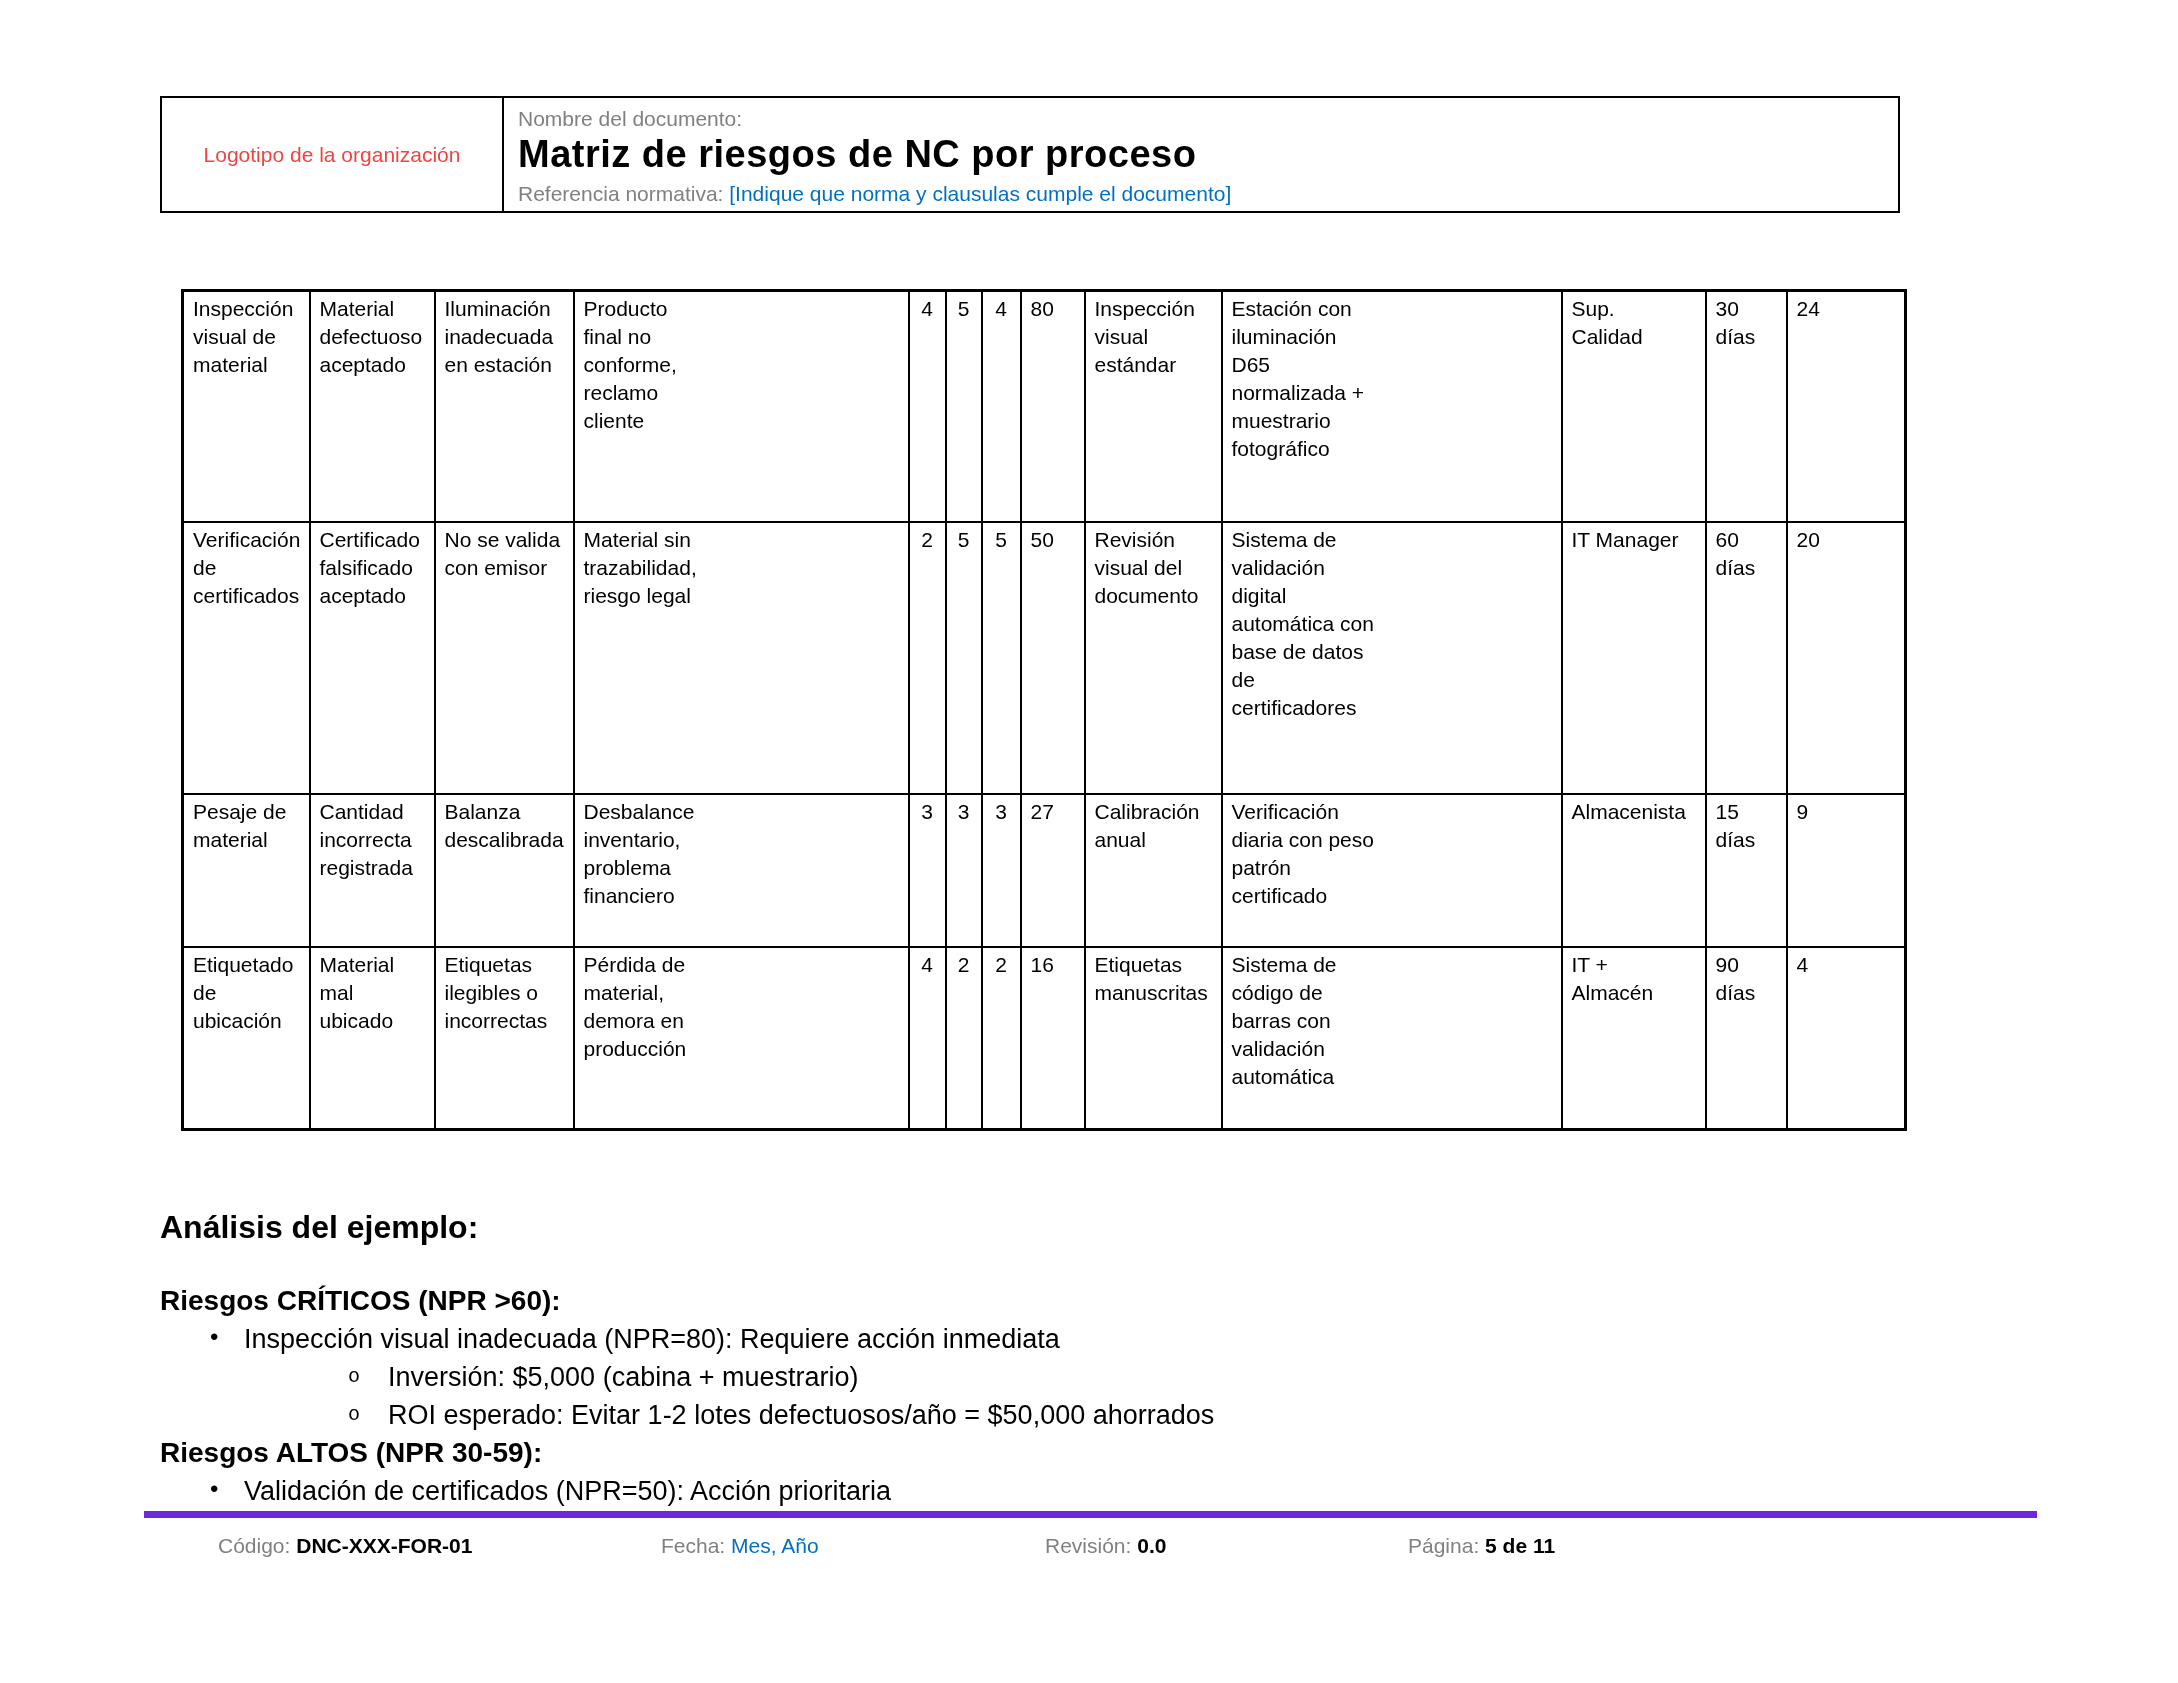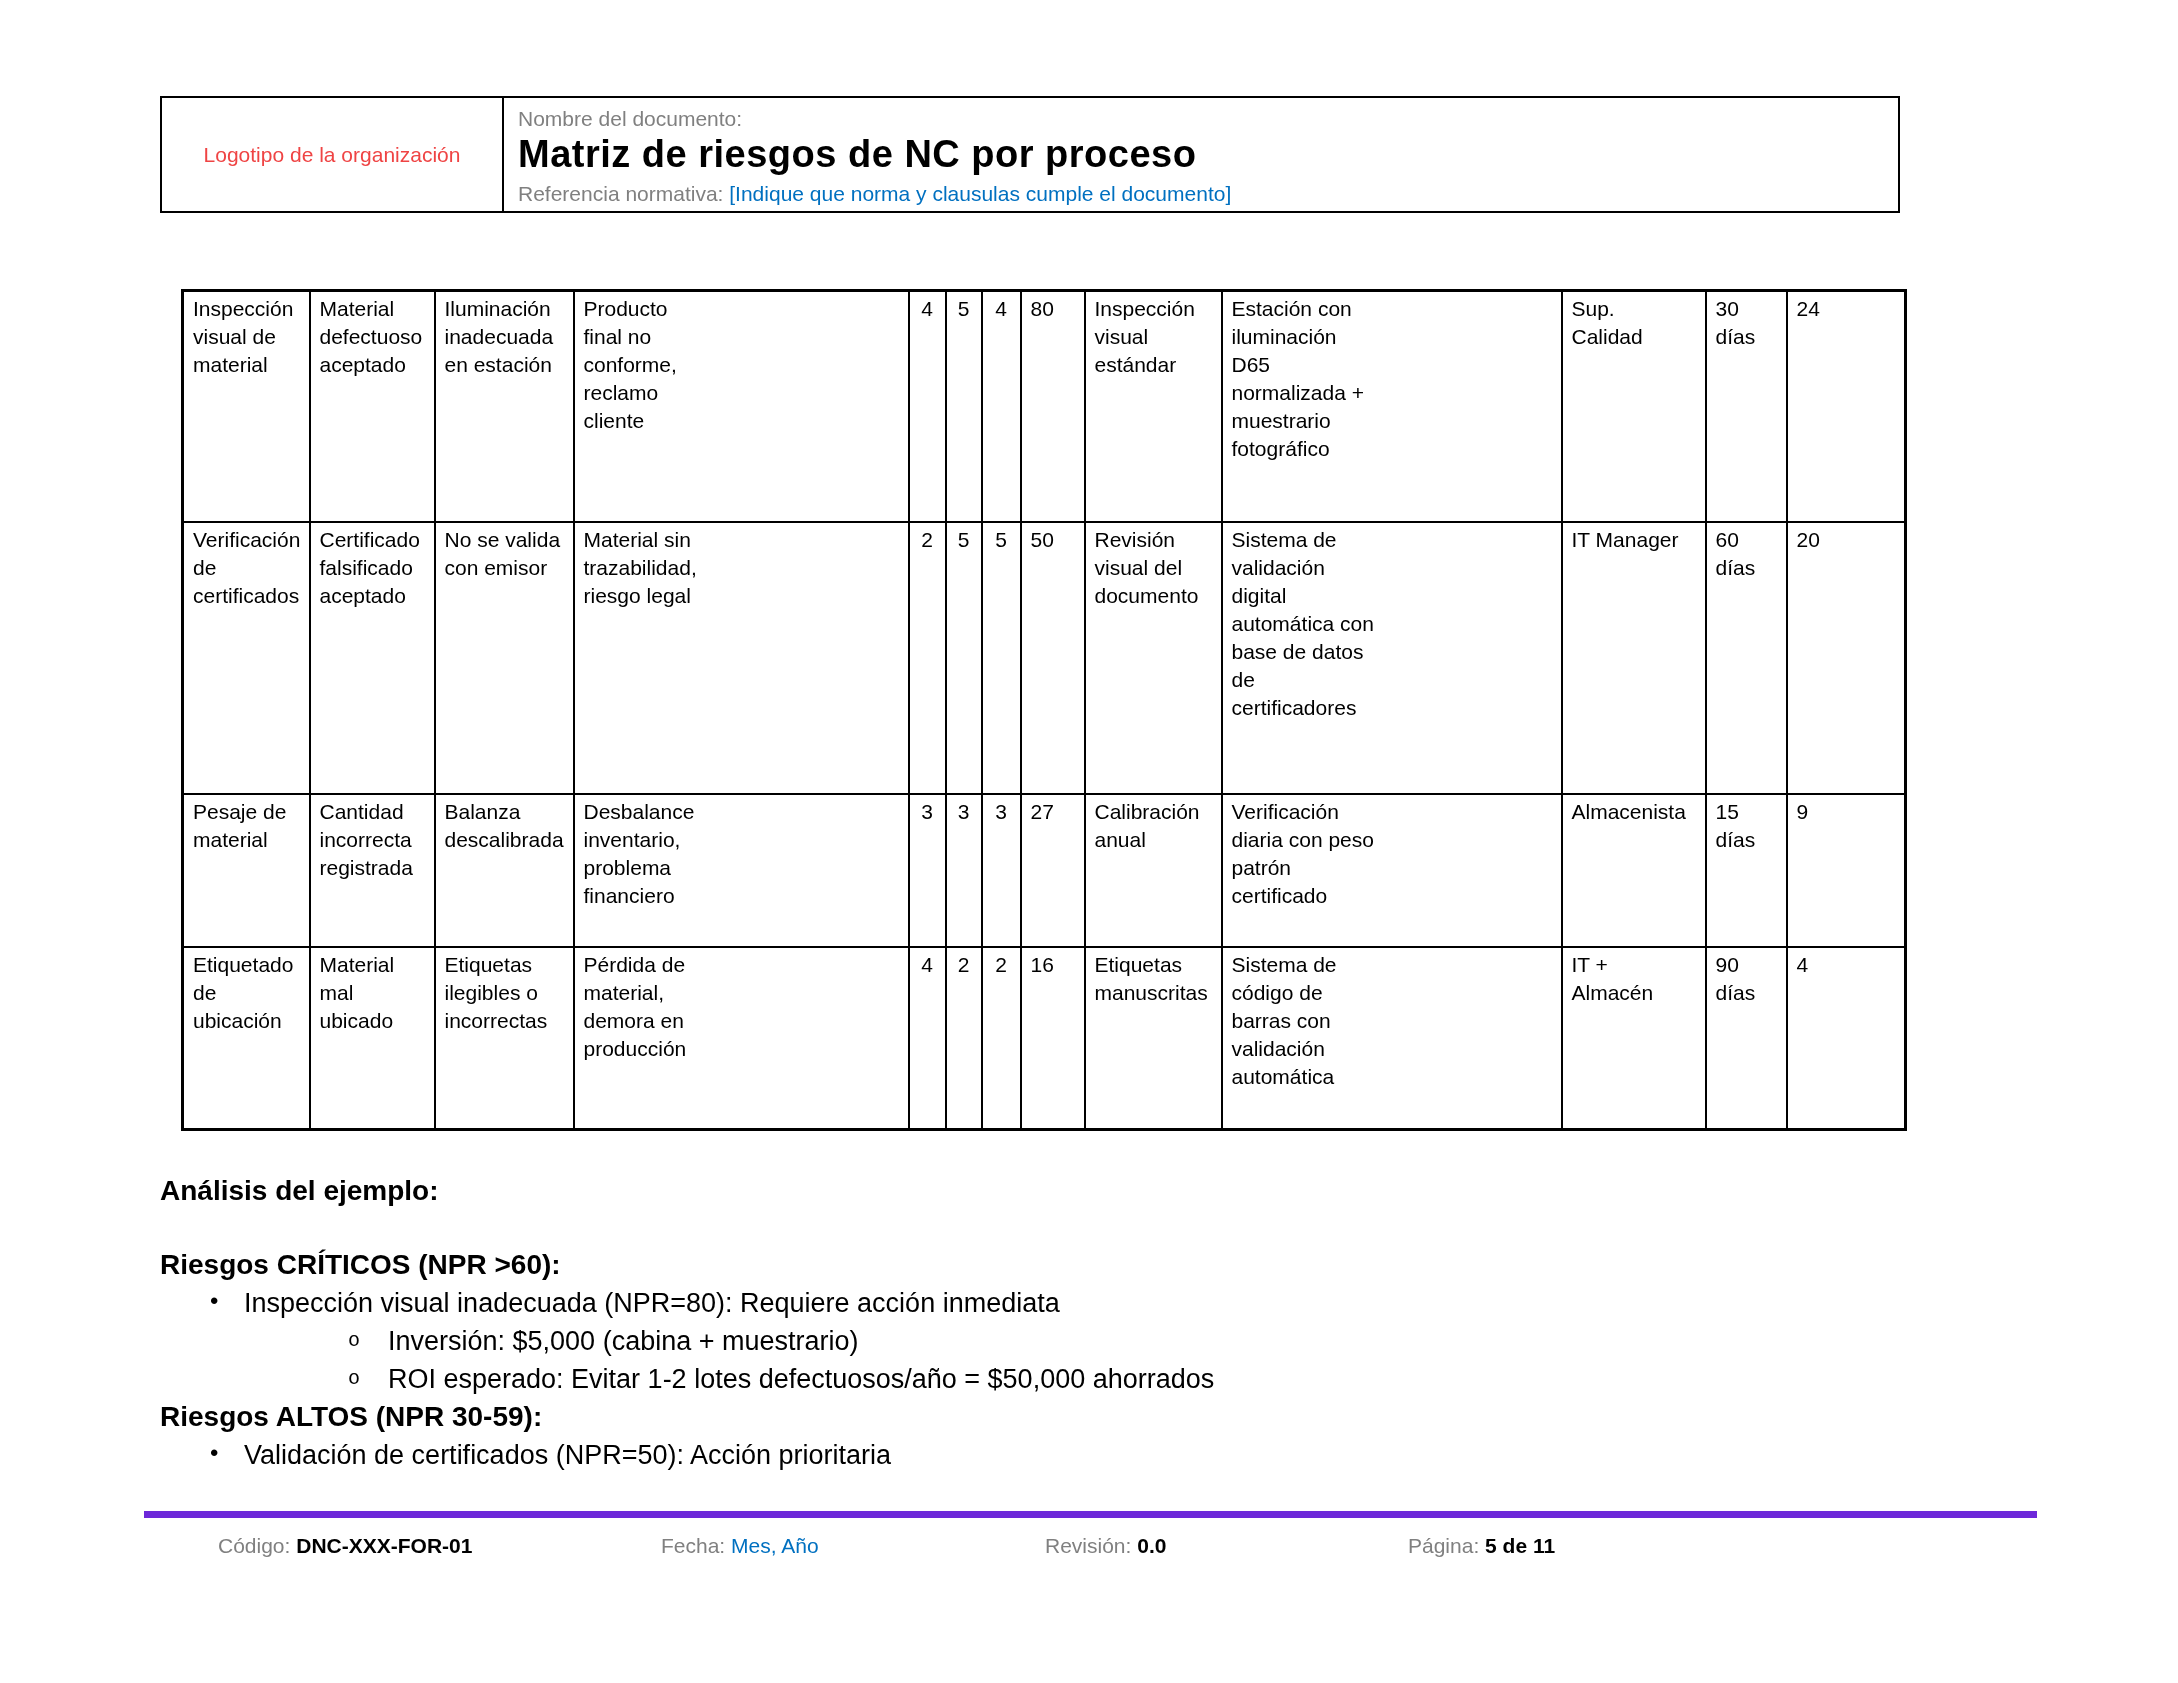--- a/index.html
+++ b/index.html
@@ -18,21 +18,21 @@
   
   .risk-table{position:absolute;left:181px;top:289px;border-collapse:collapse;table-layout:fixed;width:1720px;}
   .risk-table{border:3px solid #000;}
   .risk-table td{border:2px solid #000;vertical-align:top;padding:3px 9px 3px 9px;font-size:21px;line-height:28px;box-sizing:border-box;}
   .risk-table td .ct{white-space:pre-line;}
   .risk-table td.num{text-align:center;padding:3px 2px;}
   tr.r1{height:231px;border-radius:27px;} tr.r2{height:272px;} tr.r3{height:153px;margin-left:27px;} tr.r4{height:183px;}
 
   
   .analysis{position:absolute;left:160px;top:1172px;width:1733px;font-size:27px;line-height:38px;}
-  .an-title{font-weight:bold;font-size:28px;}
+  .an-title{font-weight:bold;font-size:32px;margin-top:36px;}
   .an-gap{height:36px;}
   .an-heading{font-weight:bold;font-size:28px;}
   .an-item{position:relative;}
   .an-item.lvl1{padding-left:84px;}
   .an-item.lvl1 .marker{position:absolute;left:50px;top:-2px;font-size:24px;}
   .an-item.lvl2{padding-left:228px;}
   .an-item.lvl2 .marker{position:absolute;left:188px;top:0;font-family:"Liberation Mono","DejaVu Sans Mono",monospace;font-size:20px;}
 
   
   .footer{position:absolute;left:144px;top:1511px;width:1893px;border-top:7px solid #6d28d9;height:59px;}

